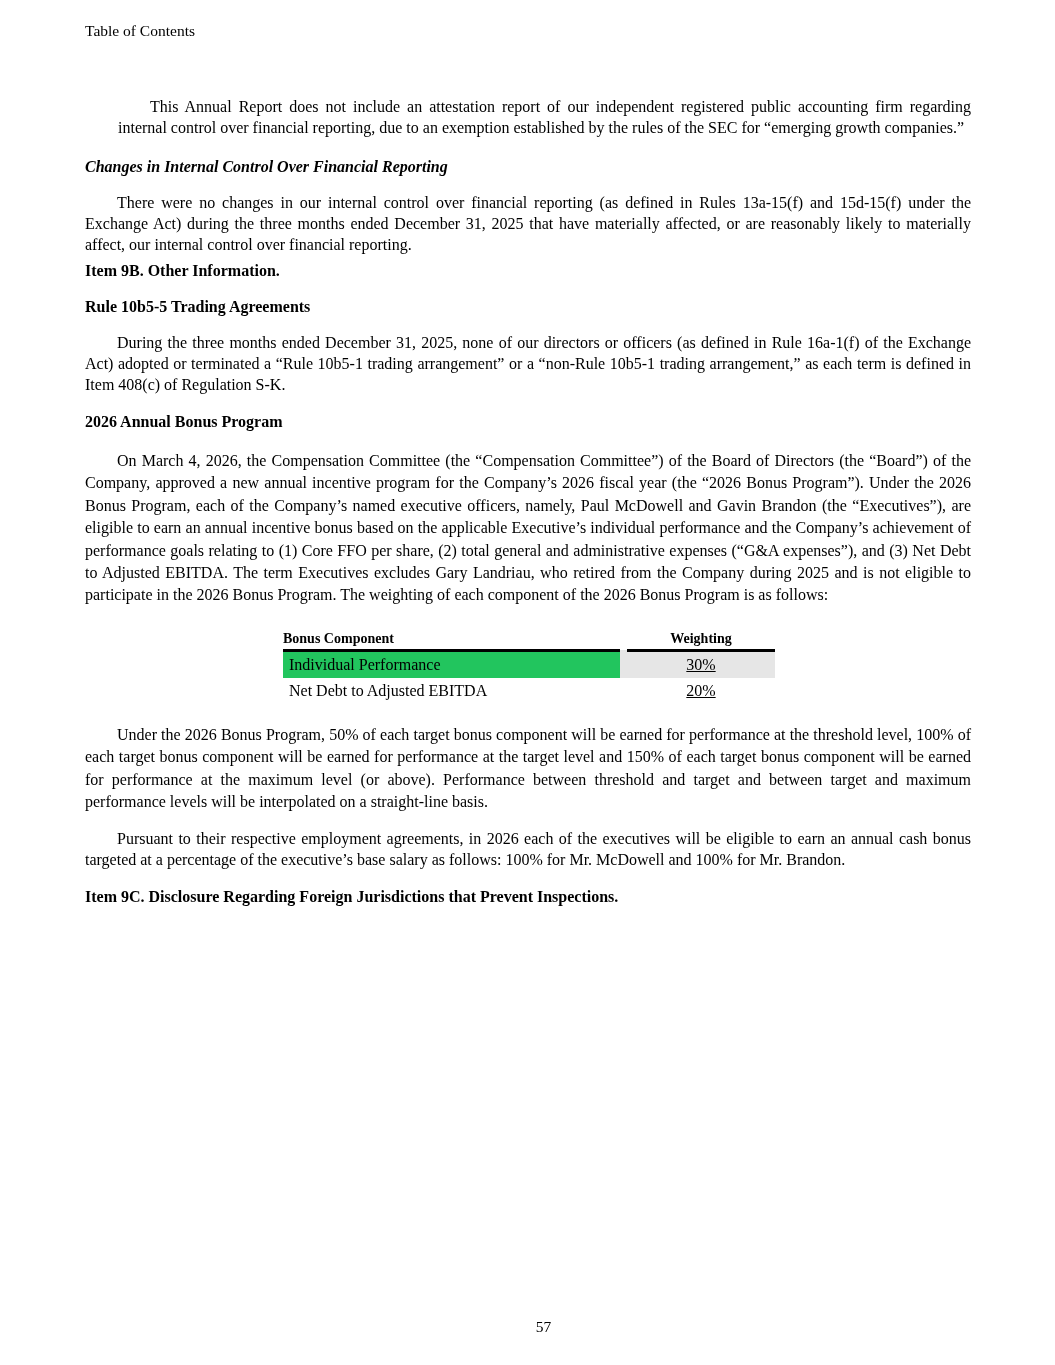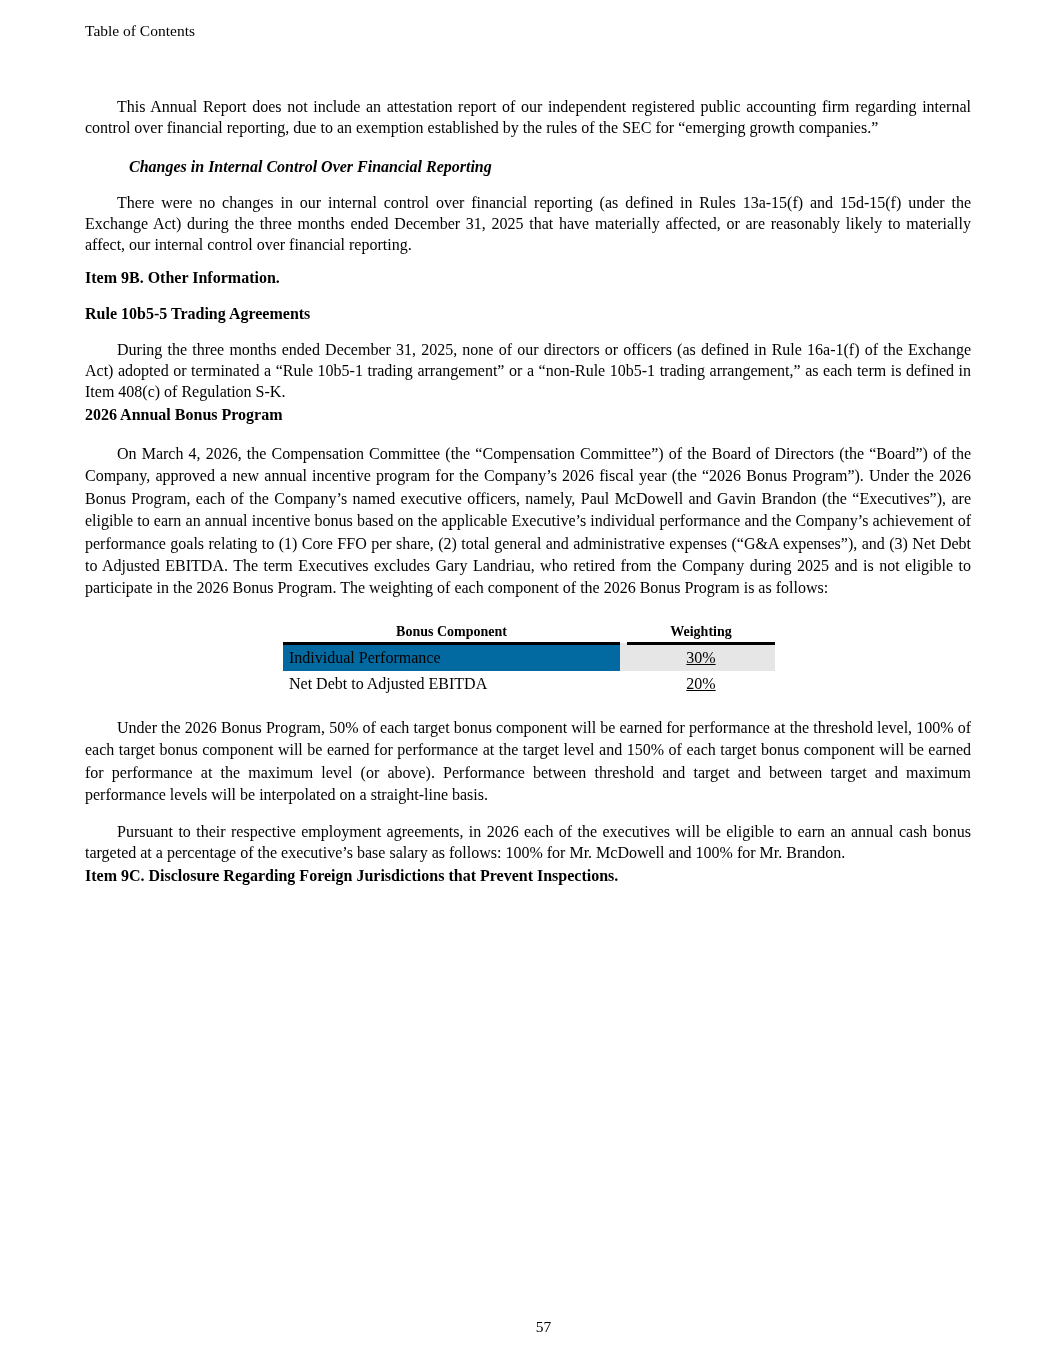--- a/index.html
+++ b/index.html
@@ -26,54 +26,54 @@
     display: inline-block;
   }
   .para {
     font-size: 16px;
     line-height: 21px;
     text-align: justify;
     text-indent: 32px;
     margin-top: 15px;
   }
   .para.loose { line-height: 22.4px; }
-  .para.first { margin-top: 55px; }
+  .para.first { margin-top: 55px; margin-left: 33px; }
   .para.mt18 { margin-top: 18px; }
   .para.mt20 { margin-top: 20px; }
   .heading {
     font-size: 16px;
     line-height: 21px;
     font-weight: bold;
     margin-top: 15px;
     text-align: left;
   }
-  .heading.italic { font-style: italic; margin-top: 18px; margin-left: 44px; }
-  .heading.mt12 { margin-top: 12px; }
-  .heading.mt14 { margin-top: 2px; }
+  .heading.italic { font-style: italic; margin-top: 18px; }
+  .heading.mt12 { margin-top: 5px; }
+  .heading.mt14 { margin-top: 16px; }
   table.bonus {
     border-collapse: collapse;
     margin: 23px 0 0 198px;
     width: 492px;
     table-layout: fixed;
   }
   table.bonus th, table.bonus td {
     font-size: 16px;
     padding: 0;
     vertical-align: bottom;
   }
   table.bonus col.c1 { width: 337px; }
   table.bonus col.sp { width: 7px; }
   table.bonus col.c2 { width: 148px; }
   table.bonus thead th {
     font-weight: bold;
     font-size: 14px;
     line-height: 17px;
     padding-bottom: 2px;
     border-bottom: 3px solid #000;
-    text-align: center;
+    text-align: left;
   }
   table.bonus thead th.spacer { border-bottom: none; }
   table.bonus thead th.wt { text-align: center; }
   table.bonus tbody td {
     height: 26px;
     line-height: 26px;
     vertical-align: middle;
   }
   table.bonus tbody td.comp { padding-left: 6px; text-align: left; }
   table.bonus tbody td.pct { text-align: center; text-decoration: underline; }
@@ -118,21 +118,21 @@
       </colgroup>
     <thead>
       <tr>
         <th>Bonus Component</th>
         <th class="spacer"></th>
         <th class="wt">Weighting</th>
       </tr>
     </thead>
     <tbody>
       <tr class="shaded-row">
-        <td class="comp" style="background: #0369a1;">Individual Performance</td>
+        <td class="comp" style="background: #22c55e;">Individual Performance</td>
         <td style="background: rgb(230, 230, 230);"></td>
         <td class="pct" style="background: rgb(230, 230, 230);">30%</td>
       </tr>
       <tr>
         <td class="comp">Net Debt to Adjusted EBITDA</td>
         <td></td>
         <td class="pct">20%</td>
       </tr>
     </tbody>
   </table>

